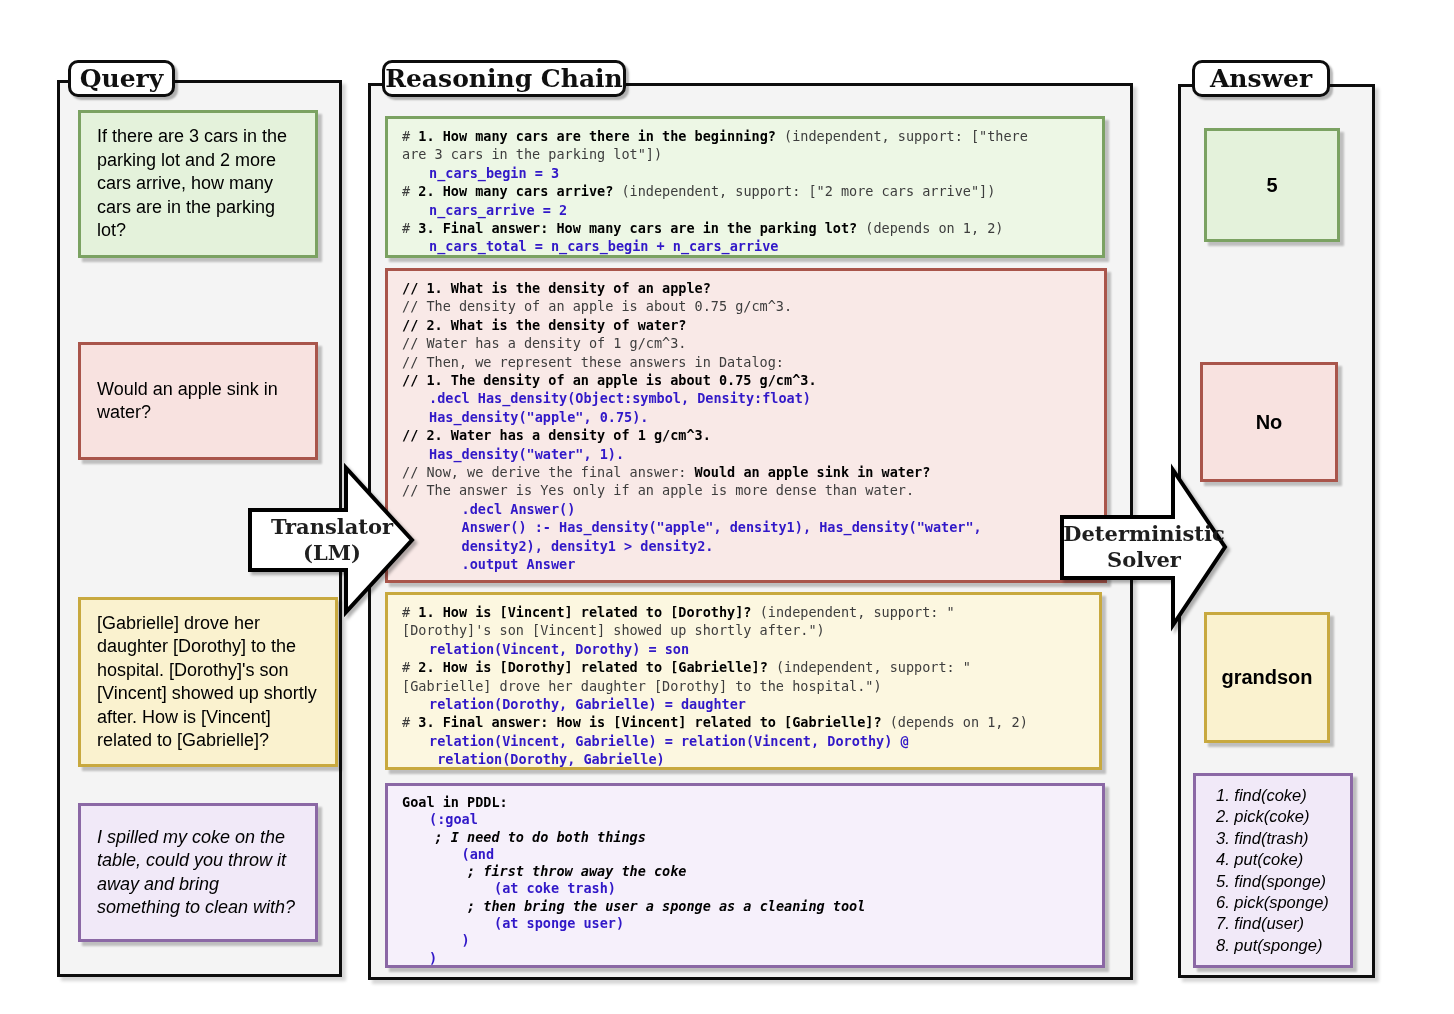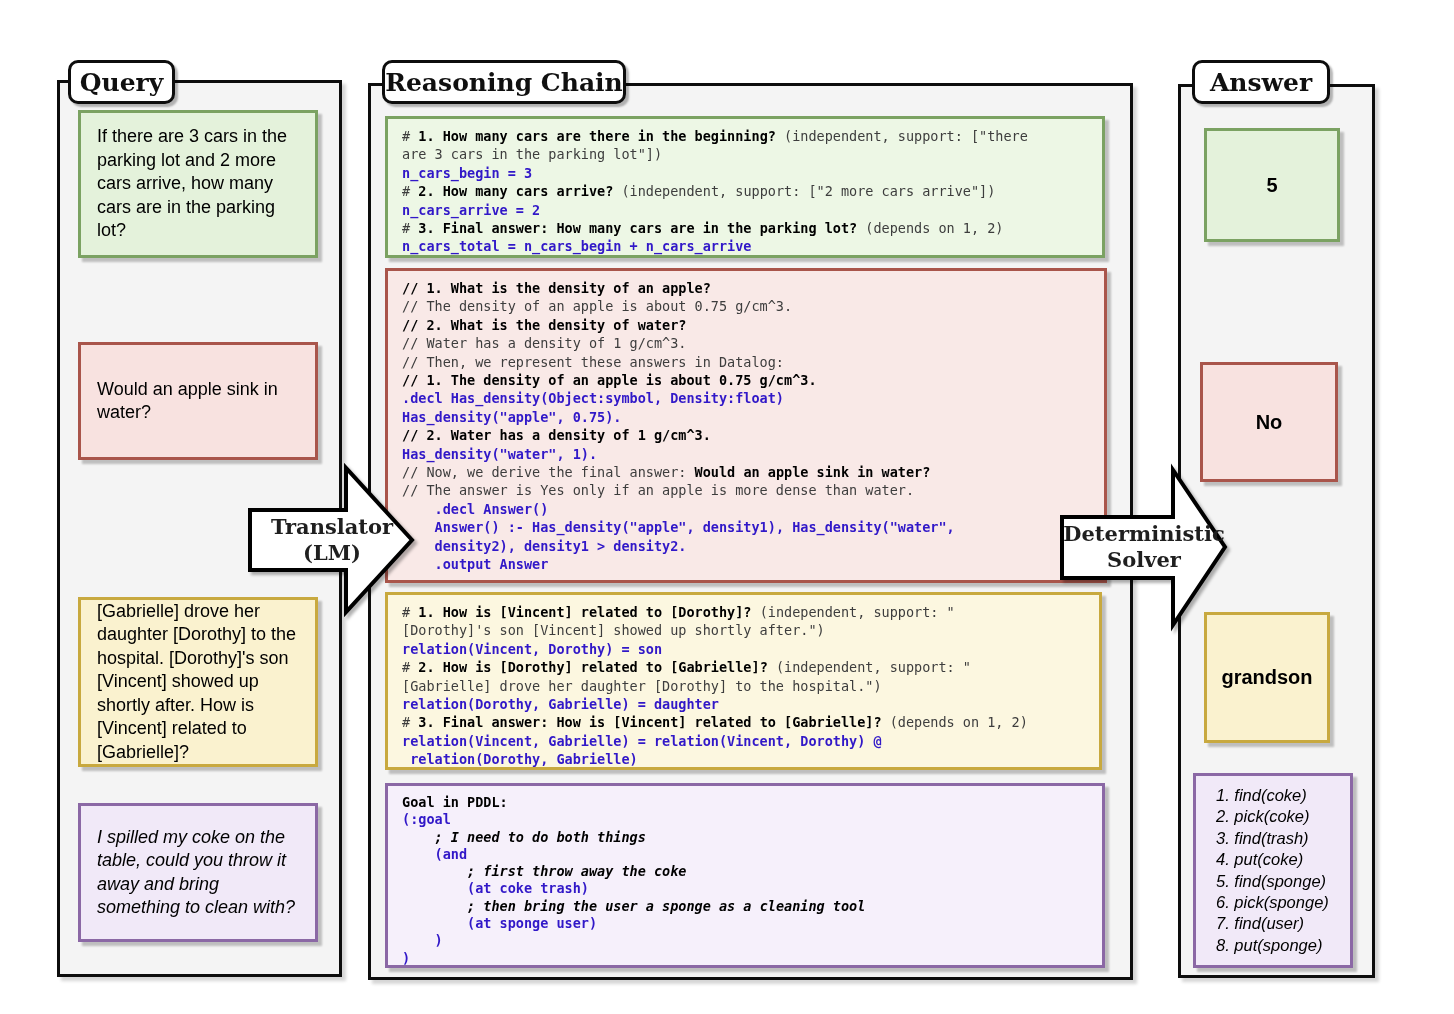--- a/index.html
+++ b/index.html
@@ -1,35 +1,35 @@
 <!DOCTYPE html>
 <html><head>
 <meta charset="utf-8">
 <style>
   html,body{margin:0;padding:0;background:#fff;}
   .canvas{position:relative;width:1454px;height:1014px;background:#fff;overflow:hidden;
           font-family:"Liberation Sans",sans-serif;}
   .panel{position:absolute;background:#f4f4f4;border:3px solid #0d0d0d;box-sizing:border-box;
          box-shadow:4px 4px 3px rgba(0,0,0,0.16);}
-  .badge{position:absolute;background:#fff;border:3px solid #0d0d0d;border-radius:10px;height:44px;
+  .badge{position:absolute;background:#fff;border:3px solid #0d0d0d;border-radius:10px;height:37px;
          display:flex;align-items:center;justify-content:center;box-sizing:border-box;z-index:6;
          font-family:"DejaVu Serif","Liberation Serif",serif;font-weight:bold;font-size:25px;color:#101010;
          box-shadow:3px 3px 2px rgba(0,0,0,0.28);}
   .card{position:absolute;box-sizing:border-box;border:3px solid;box-shadow:3.5px 3.5px 2px rgba(0,0,0,0.22);z-index:2;}
   
   .qbox{display:flex;align-items:center;padding:6px 16px;font-size:18px;line-height:23.5px;color:#000;}
   .qbox p{margin:0;}
   
   .rbox{padding:8px 14px;}
   .code-line{white-space:pre-wrap;font-family:"DejaVu Sans Mono","Liberation Mono",monospace;
              font-size:13.5px;line-height:18.4px;}
   .rbox.purple .code-line{line-height:17.3px;}
   .seg-b{color:#000;font-weight:bold;}
   .seg-r{color:#3d3d3d;}
-  .seg-c{color:#3118c8;font-weight:bold;}
+  .seg-c{color:#3118c8;font-weight:bold;margin-left:27px;}
   .seg-i{color:#000;font-weight:bold;font-style:italic;}
   
   .abox{display:flex;align-items:center;justify-content:center;font-weight:bold;font-size:20px;color:#000;}
   .abox.plan{flex-direction:column;align-items:flex-start;justify-content:center;
              font-weight:normal;font-size:16.5px;padding-left:20px;}
   .plan-line{line-height:21.4px;}
   
   .green.q{background:#e4f2db;border-color:#7ba262;}
   .red.q{background:#f8e2e0;border-color:#a9554b;}
   .yellow.q{background:#faf2cf;border-color:#c8a93f;}
@@ -60,21 +60,21 @@
   <div class="badge" style="left:68px;top:60px;width:107px">Query</div>
   <div class="badge" style="left:382px;top:60px;width:244px">Reasoning Chain</div>
   <div class="badge" style="left:1192px;top:60px;width:138px">Answer</div>
 
   <div class="card qbox green q" style="left:78px;top:110px;width:240px;height:148px">
     <p>If there are 3 cars in the parking lot and 2 more cars arrive, how many cars are in the parking lot?</p>
   </div>
   <div class="card qbox red q" style="left:78px;top:342px;width:240px;height:118px">
     <p>Would an apple sink in water?</p>
   </div>
-  <div class="card qbox yellow q" style="left:78px;top:597px;width:240px;height:170px">
+  <div class="card qbox yellow q" style="left:78px;top:597px;width:260px;height:170px">
     <p>[Gabrielle] drove her daughter [Dorothy] to the hospital. [Dorothy]'s son [Vincent] showed up shortly after. How is [Vincent] related to [Gabrielle]?</p>
   </div>
   <div class="card qbox purple q" style="left:78px;top:803px;width:240px;height:139px">
     <p>I spilled my coke on the table, could you throw it away and bring something to clean with?</p>
   </div>
 
   <div class="card rbox green r" style="left:385px;top:116px;width:720px;height:142px">
       <div class="code-line"><span class="seg-r"># </span><span class="seg-b">1. How many cars are there in the beginning?</span><span class="seg-r"> (independent, support: ["there</span></div>
       <div class="code-line"><span class="seg-r">are 3 cars in the parking lot"])</span></div>
       <div class="code-line"><span class="seg-c">n_cars_begin = 3</span></div>

